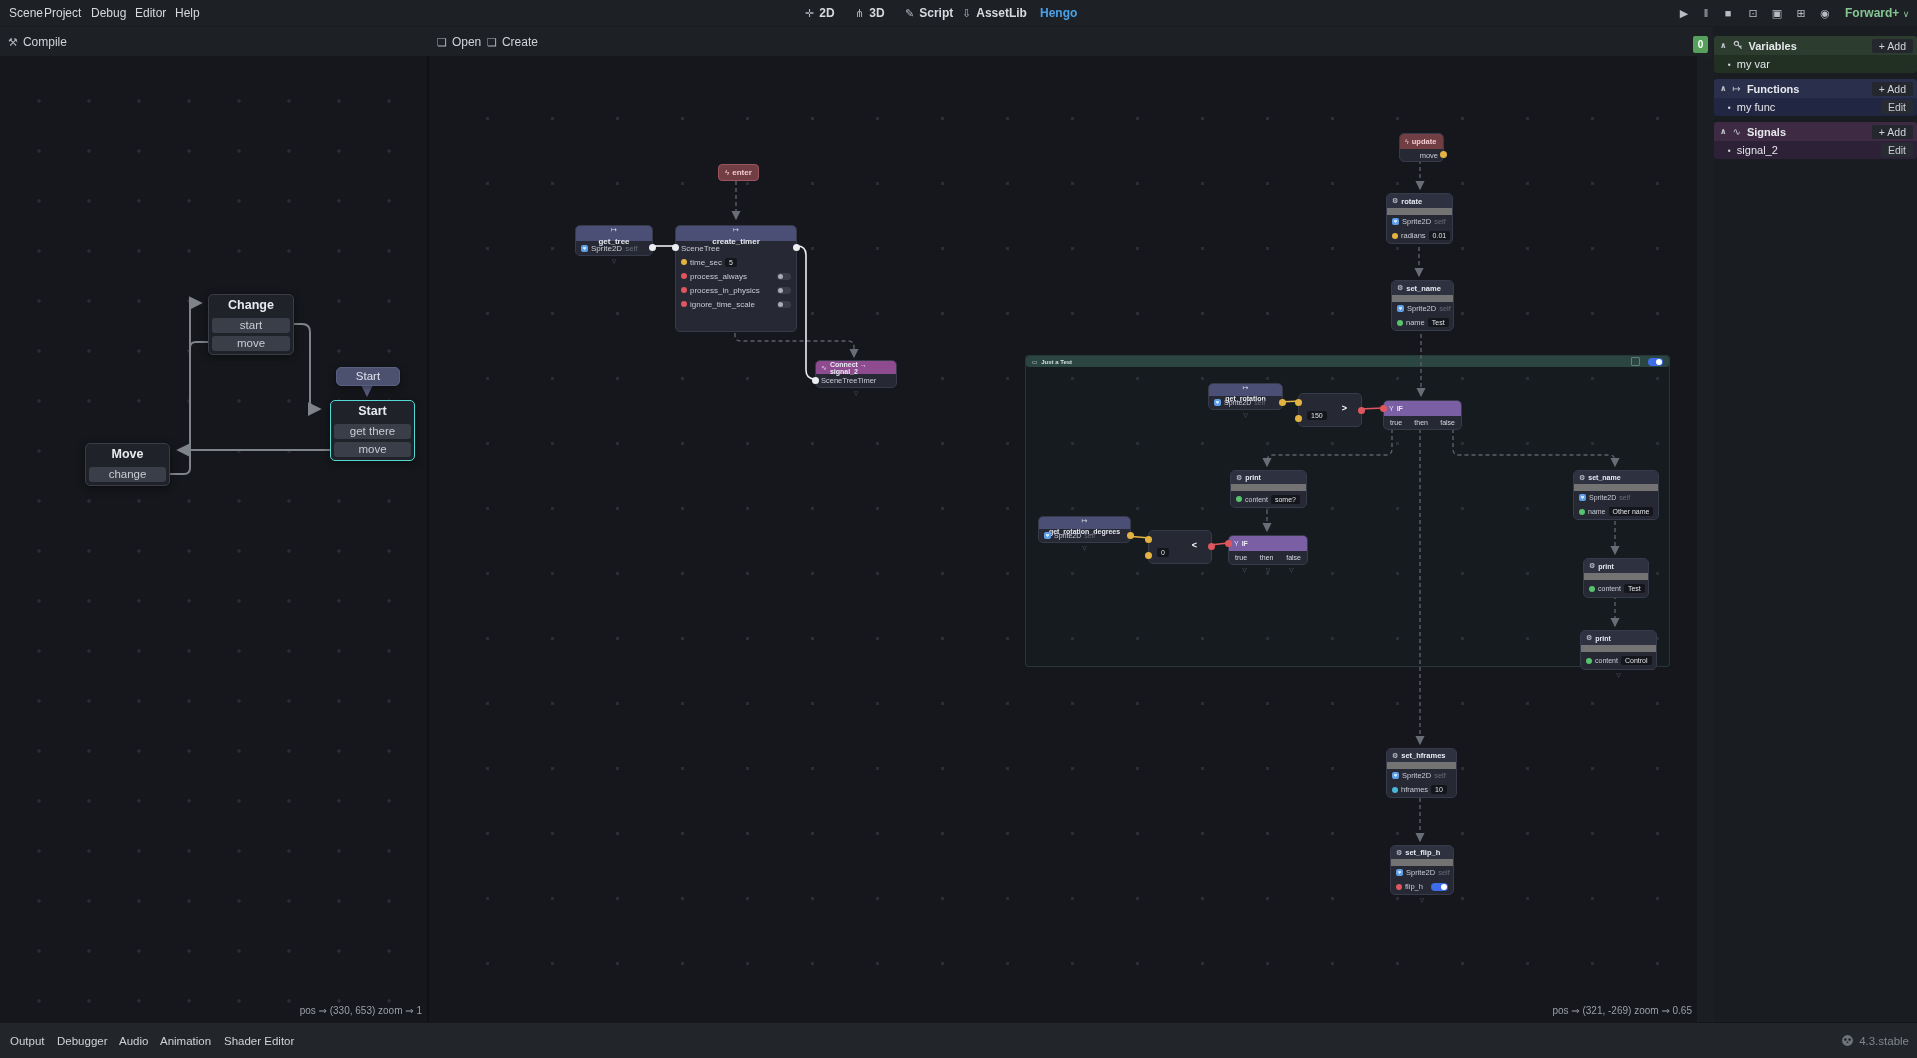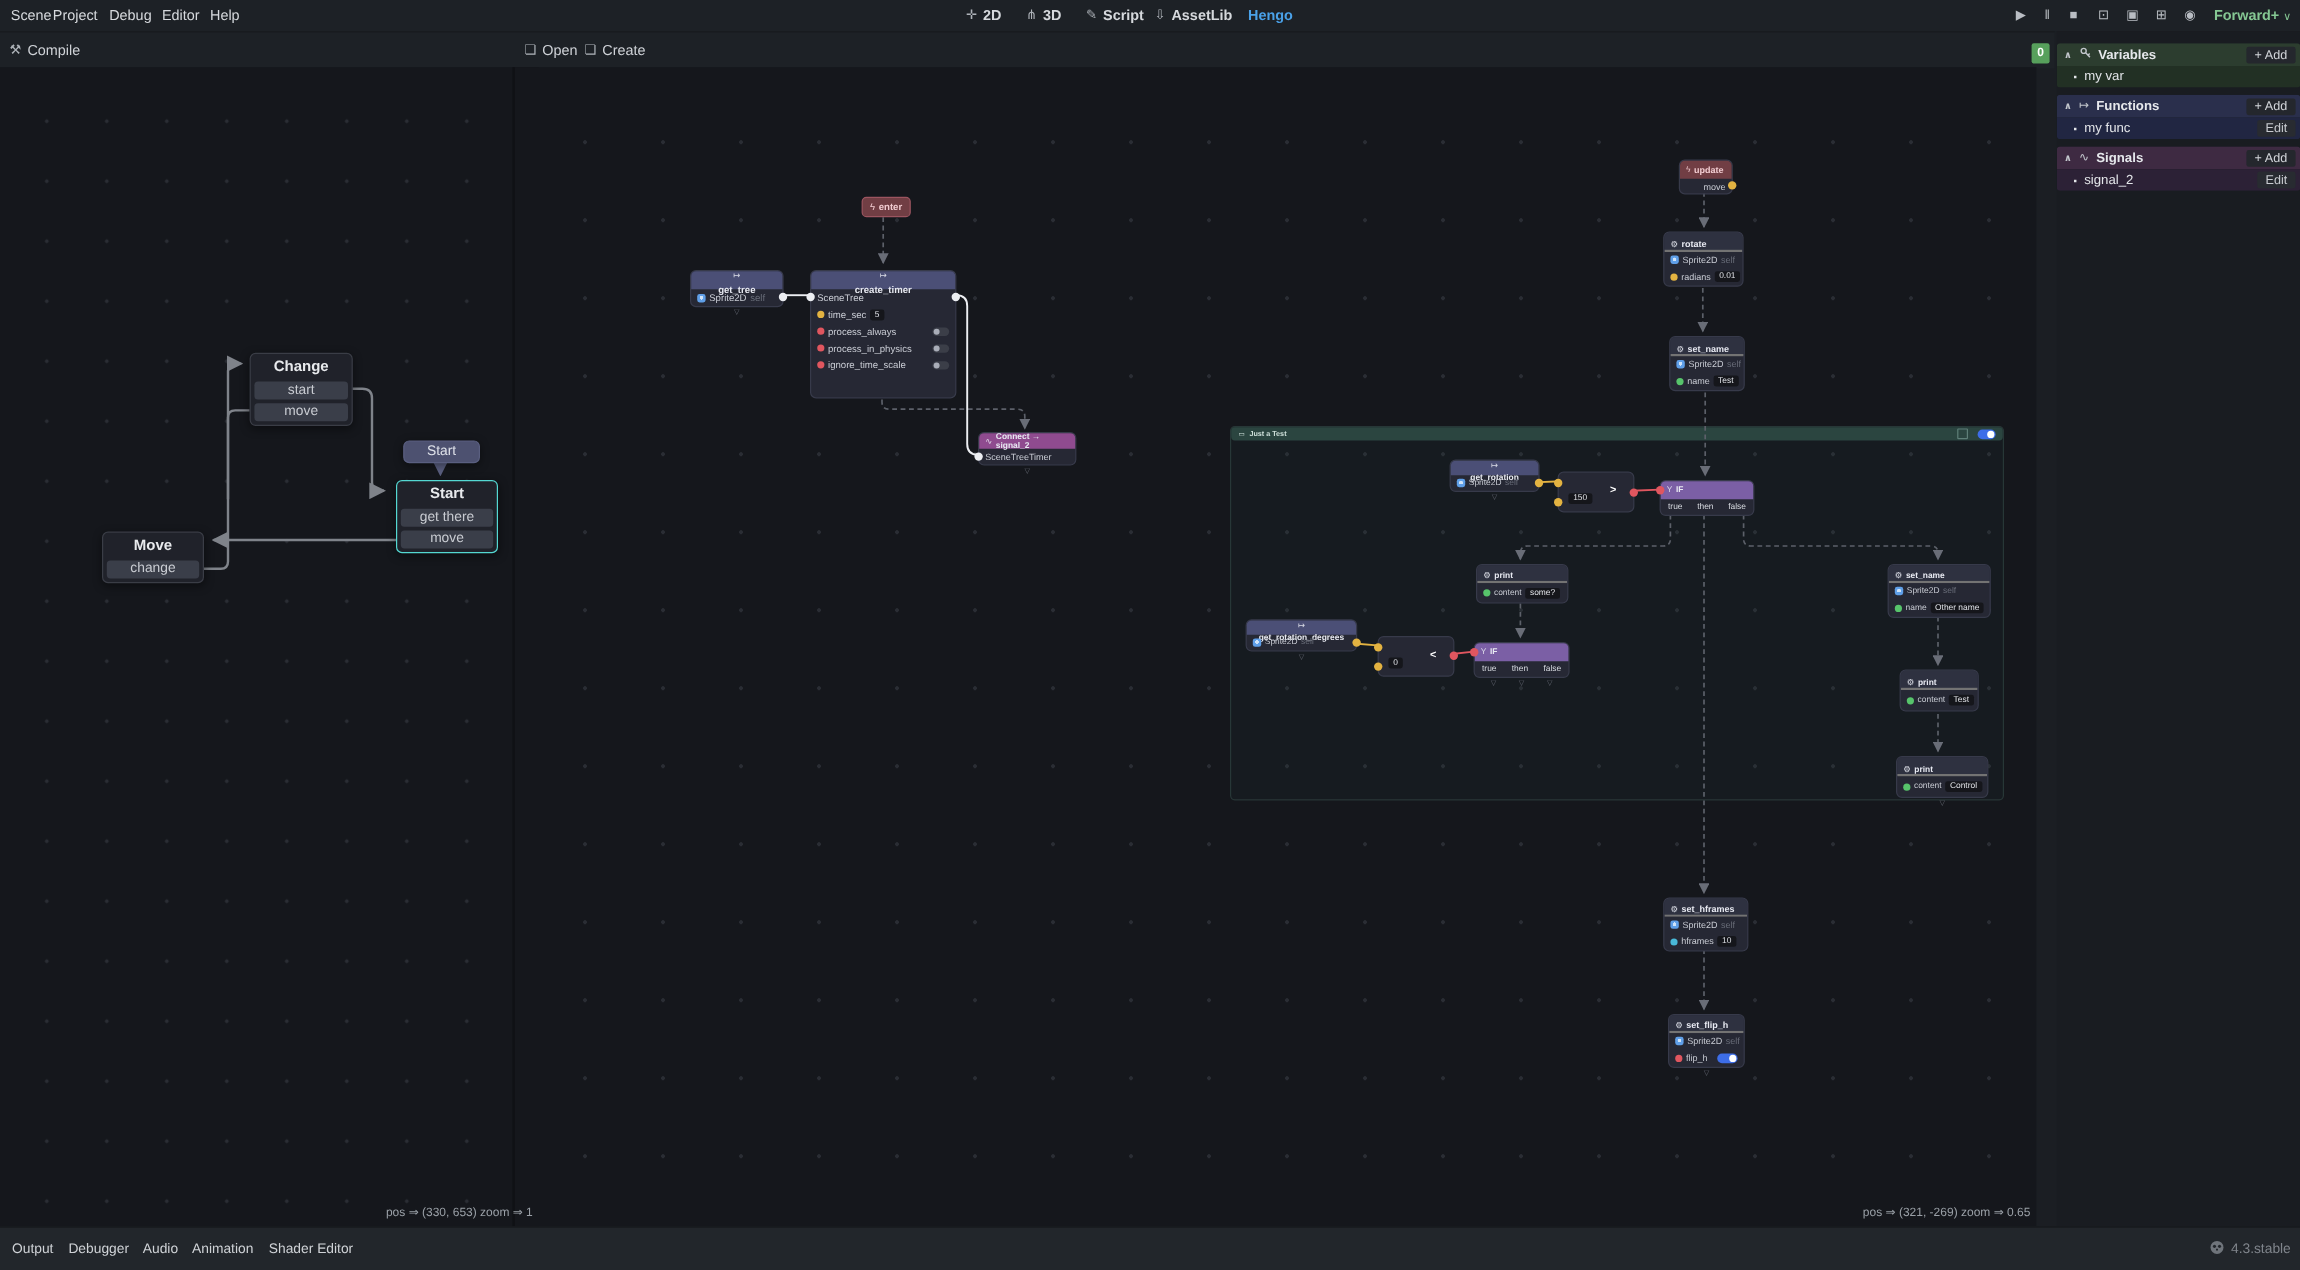--- a/index.html
+++ b/index.html
@@ -13,30 +13,30 @@
   .playic{position:absolute;top:0;height:26px;line-height:26px;color:#b9bdc3;font-size:11px;text-align:center;}
   #renderer{position:absolute;top:0;height:26px;line-height:26px;color:#85c793;font-weight:bold;font-size:12px;}
   #toolbar{position:absolute;left:0;top:26px;width:1712px;height:30px;background:#1d2126;color:#cfd2d7;font-size:12px;border-top:1px solid #181b1f;}
   .tbtn{position:absolute;top:0;height:30px;line-height:30px;display:flex;align-items:center;gap:5px;cursor:default;}
   .tbtn .ic{color:#aeb3b9;font-size:11px;}
   #err-badge{position:absolute;left:1693px;top:36px;width:15px;height:17px;background:#57a05c;color:#fff;border-radius:2px;
     font-size:10px;text-align:center;line-height:17px;font-weight:bold;}
   
   .canvas{position:absolute;top:56px;height:966px;background-color:#15171c;
     background-image:radial-gradient(circle,#2a2d34 1.5px,transparent 1.8px);}
-  #left-canvas{left:0;width:427px;background-size:50px 50px;background-position:14px 20px;padding-left:22px;}
+  #left-canvas{left:0;width:427px;background-size:50px 50px;background-position:14px 20px;}
   #center-canvas{left:429px;width:1268px;background-size:65px 65px;background-position:26px 30px;}
   #vsplit{position:absolute;left:427px;top:56px;width:2px;height:966px;background:#0f1115;}
   .status{position:absolute;color:#9aa0a7;font-size:10px;z-index:5;}
   
   .gnode{position:absolute;background:#262834;border:1px solid #373a4a;border-radius:5px;color:#c9ccd4;font-size:7.5px;z-index:3;}
   .ghdr{display:flex;align-items:center;gap:3px;padding:0 5px;height:14px;font-weight:bold;color:#e8eaf2;border-radius:4px 4px 0 0;position:relative;}
   .ghdr .ic{font-weight:normal;font-size:7px;opacity:.9;}
   .ghdr.purple{background:#4b4f76;flex-direction:column;}
-  .ghdr.plain{background:#2e3140;border-bottom:2px solid #737373;align-items:flex-end;}
+  .ghdr.plain{background:#2e3140;border-bottom:7px solid #737373;}
   .ghdr.magenta{background:#8f4b8f;height:13px;}
   .ghdr.violet{background:#7b5fa5;height:15px;}
   .grow{position:relative;display:flex;align-items:center;gap:3px;padding:0 5px;height:13px;white-space:nowrap;}
   .self{color:#686c78;}
   .spr{width:7px;height:7px;border-radius:2px;background:radial-gradient(circle at 50% 45%,#cfe3f8 0 1.5px,#5f9fe8 1.6px);flex:none;}
   .dot{width:6px;height:6px;border-radius:50%;flex:none;}
   .dy{background:#e3b341;} .dg{background:#57c46b;} .dr{background:#e0565f;} .dc{background:#49b8d8;}
   .pin{position:absolute;width:7px;height:7px;border-radius:50%;z-index:4;}
   .pw{background:#eceef2;} .py{background:#e3b341;} .pr{background:#e0565f;}
   .vbox{background:#15161b;border-radius:2px;padding:1px 4px;color:#dfe1e6;font-size:7px;}

